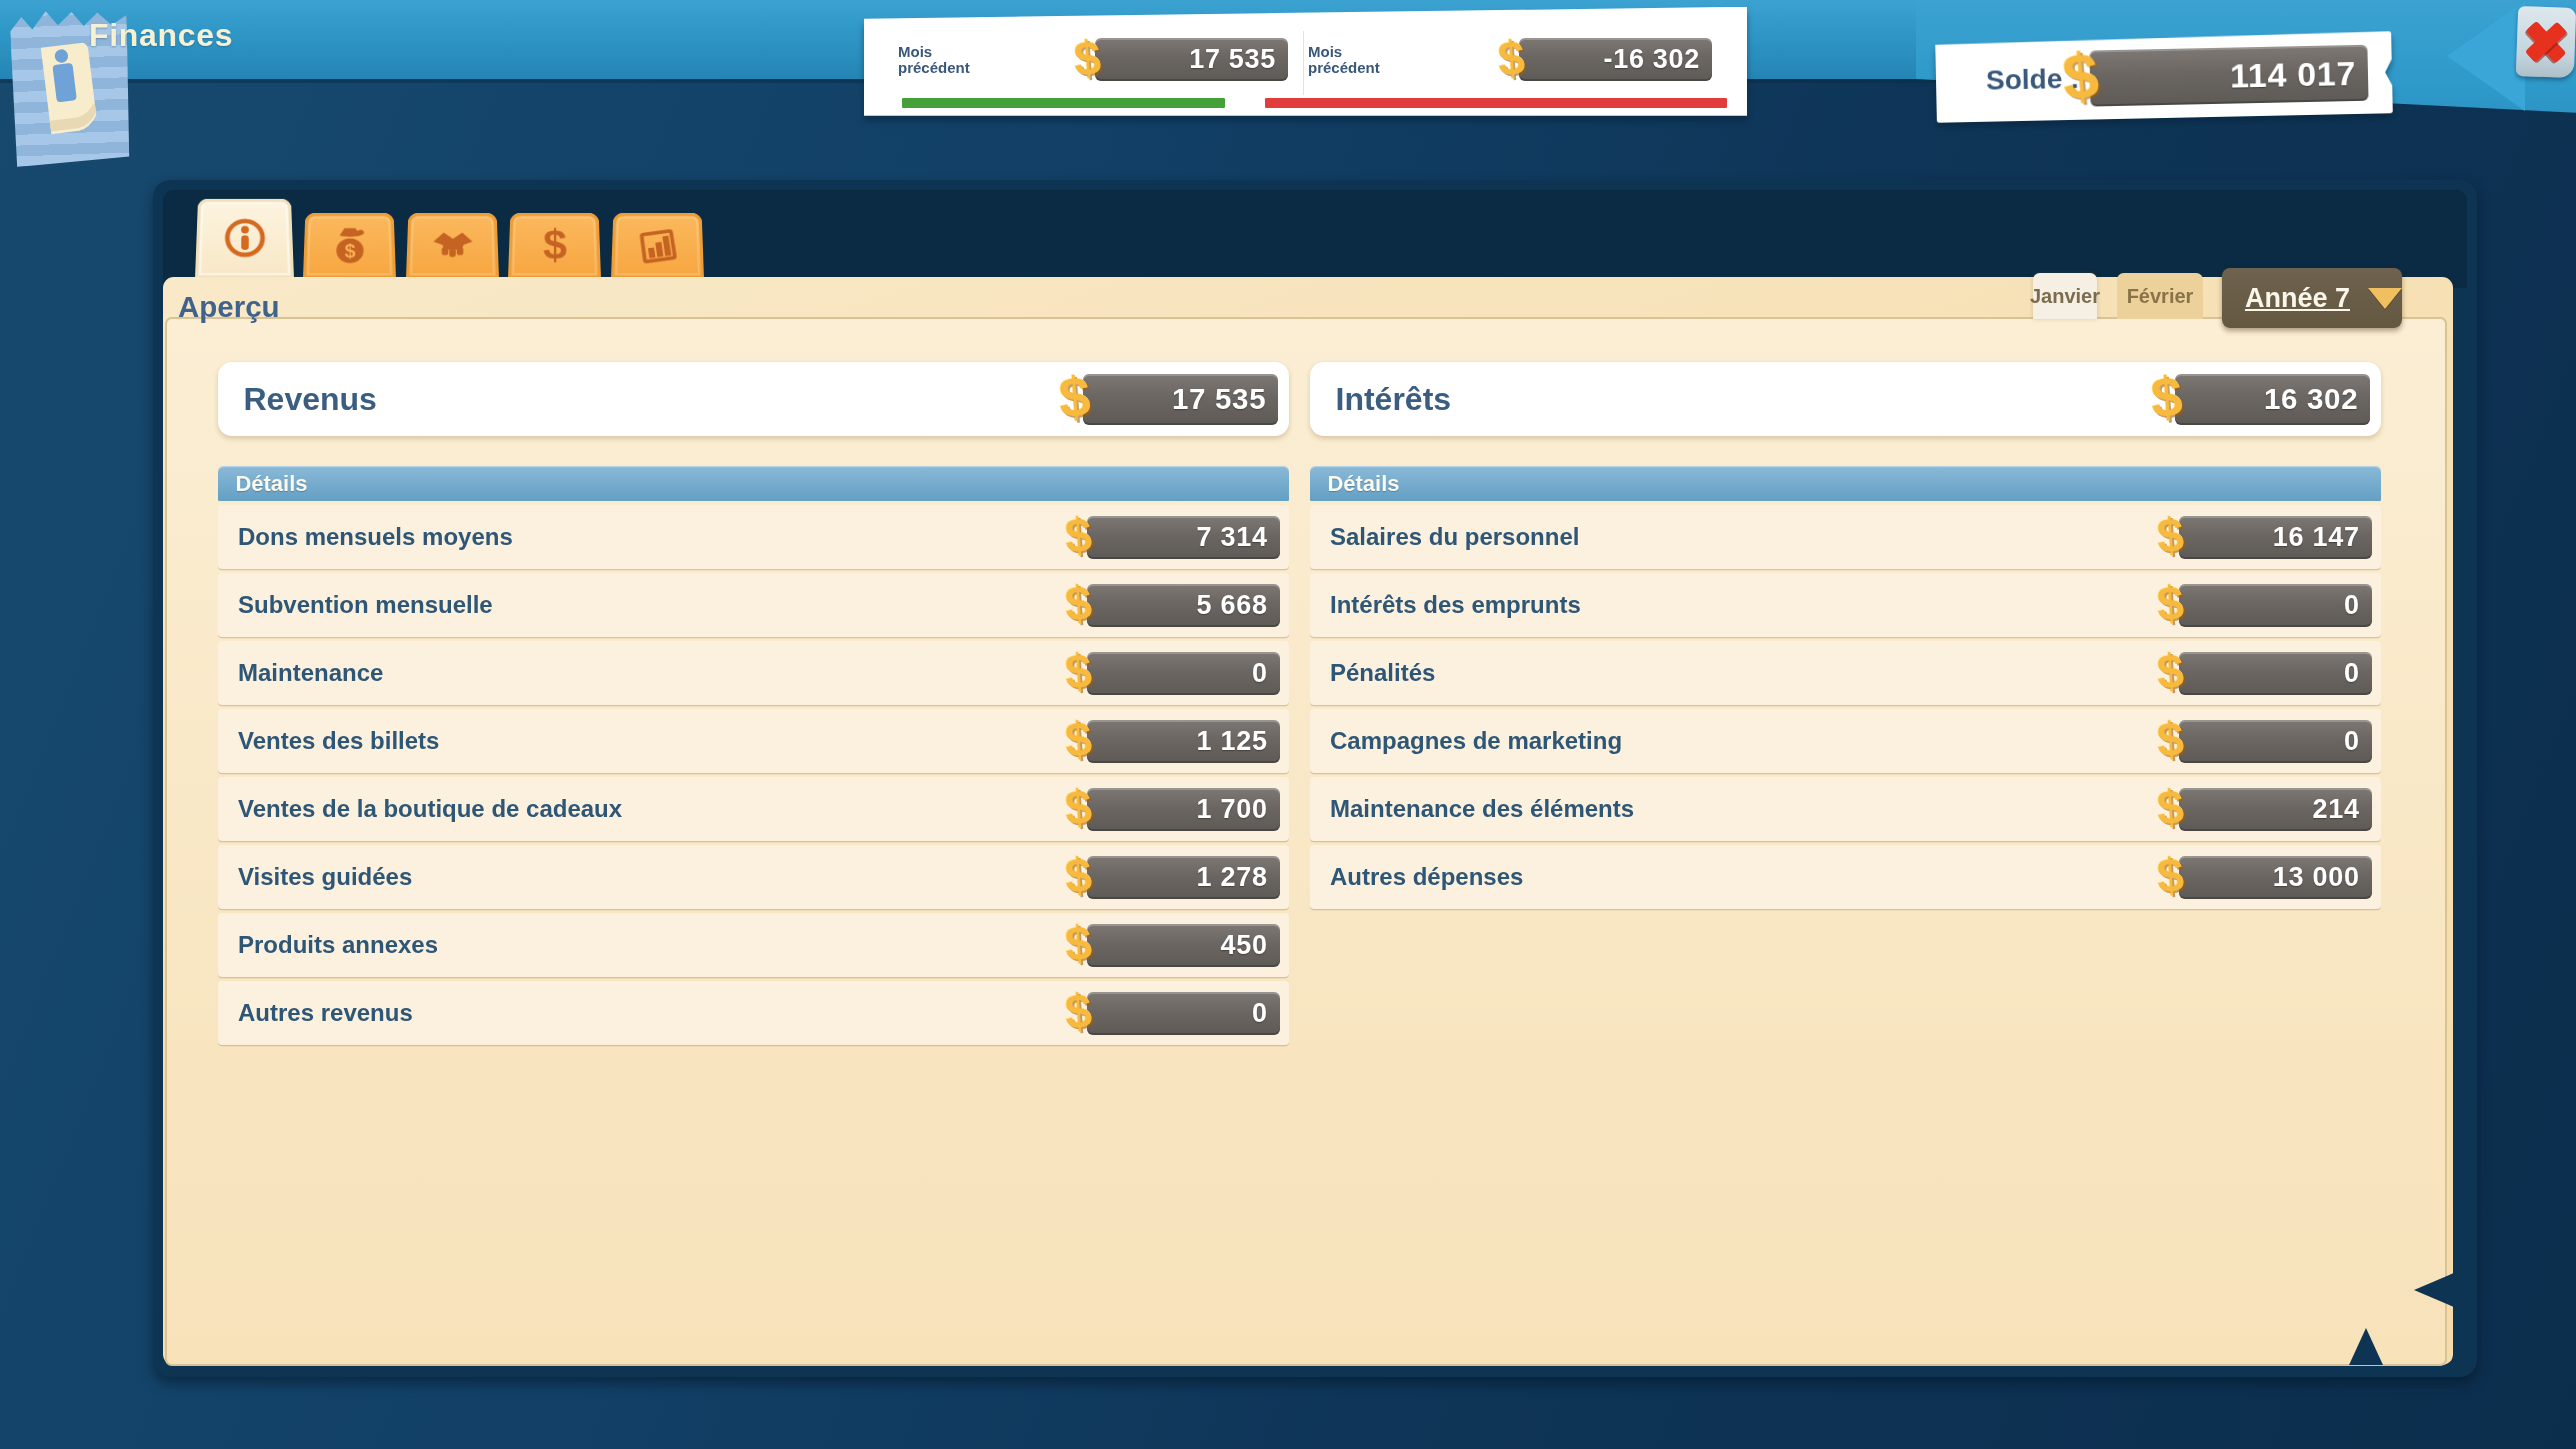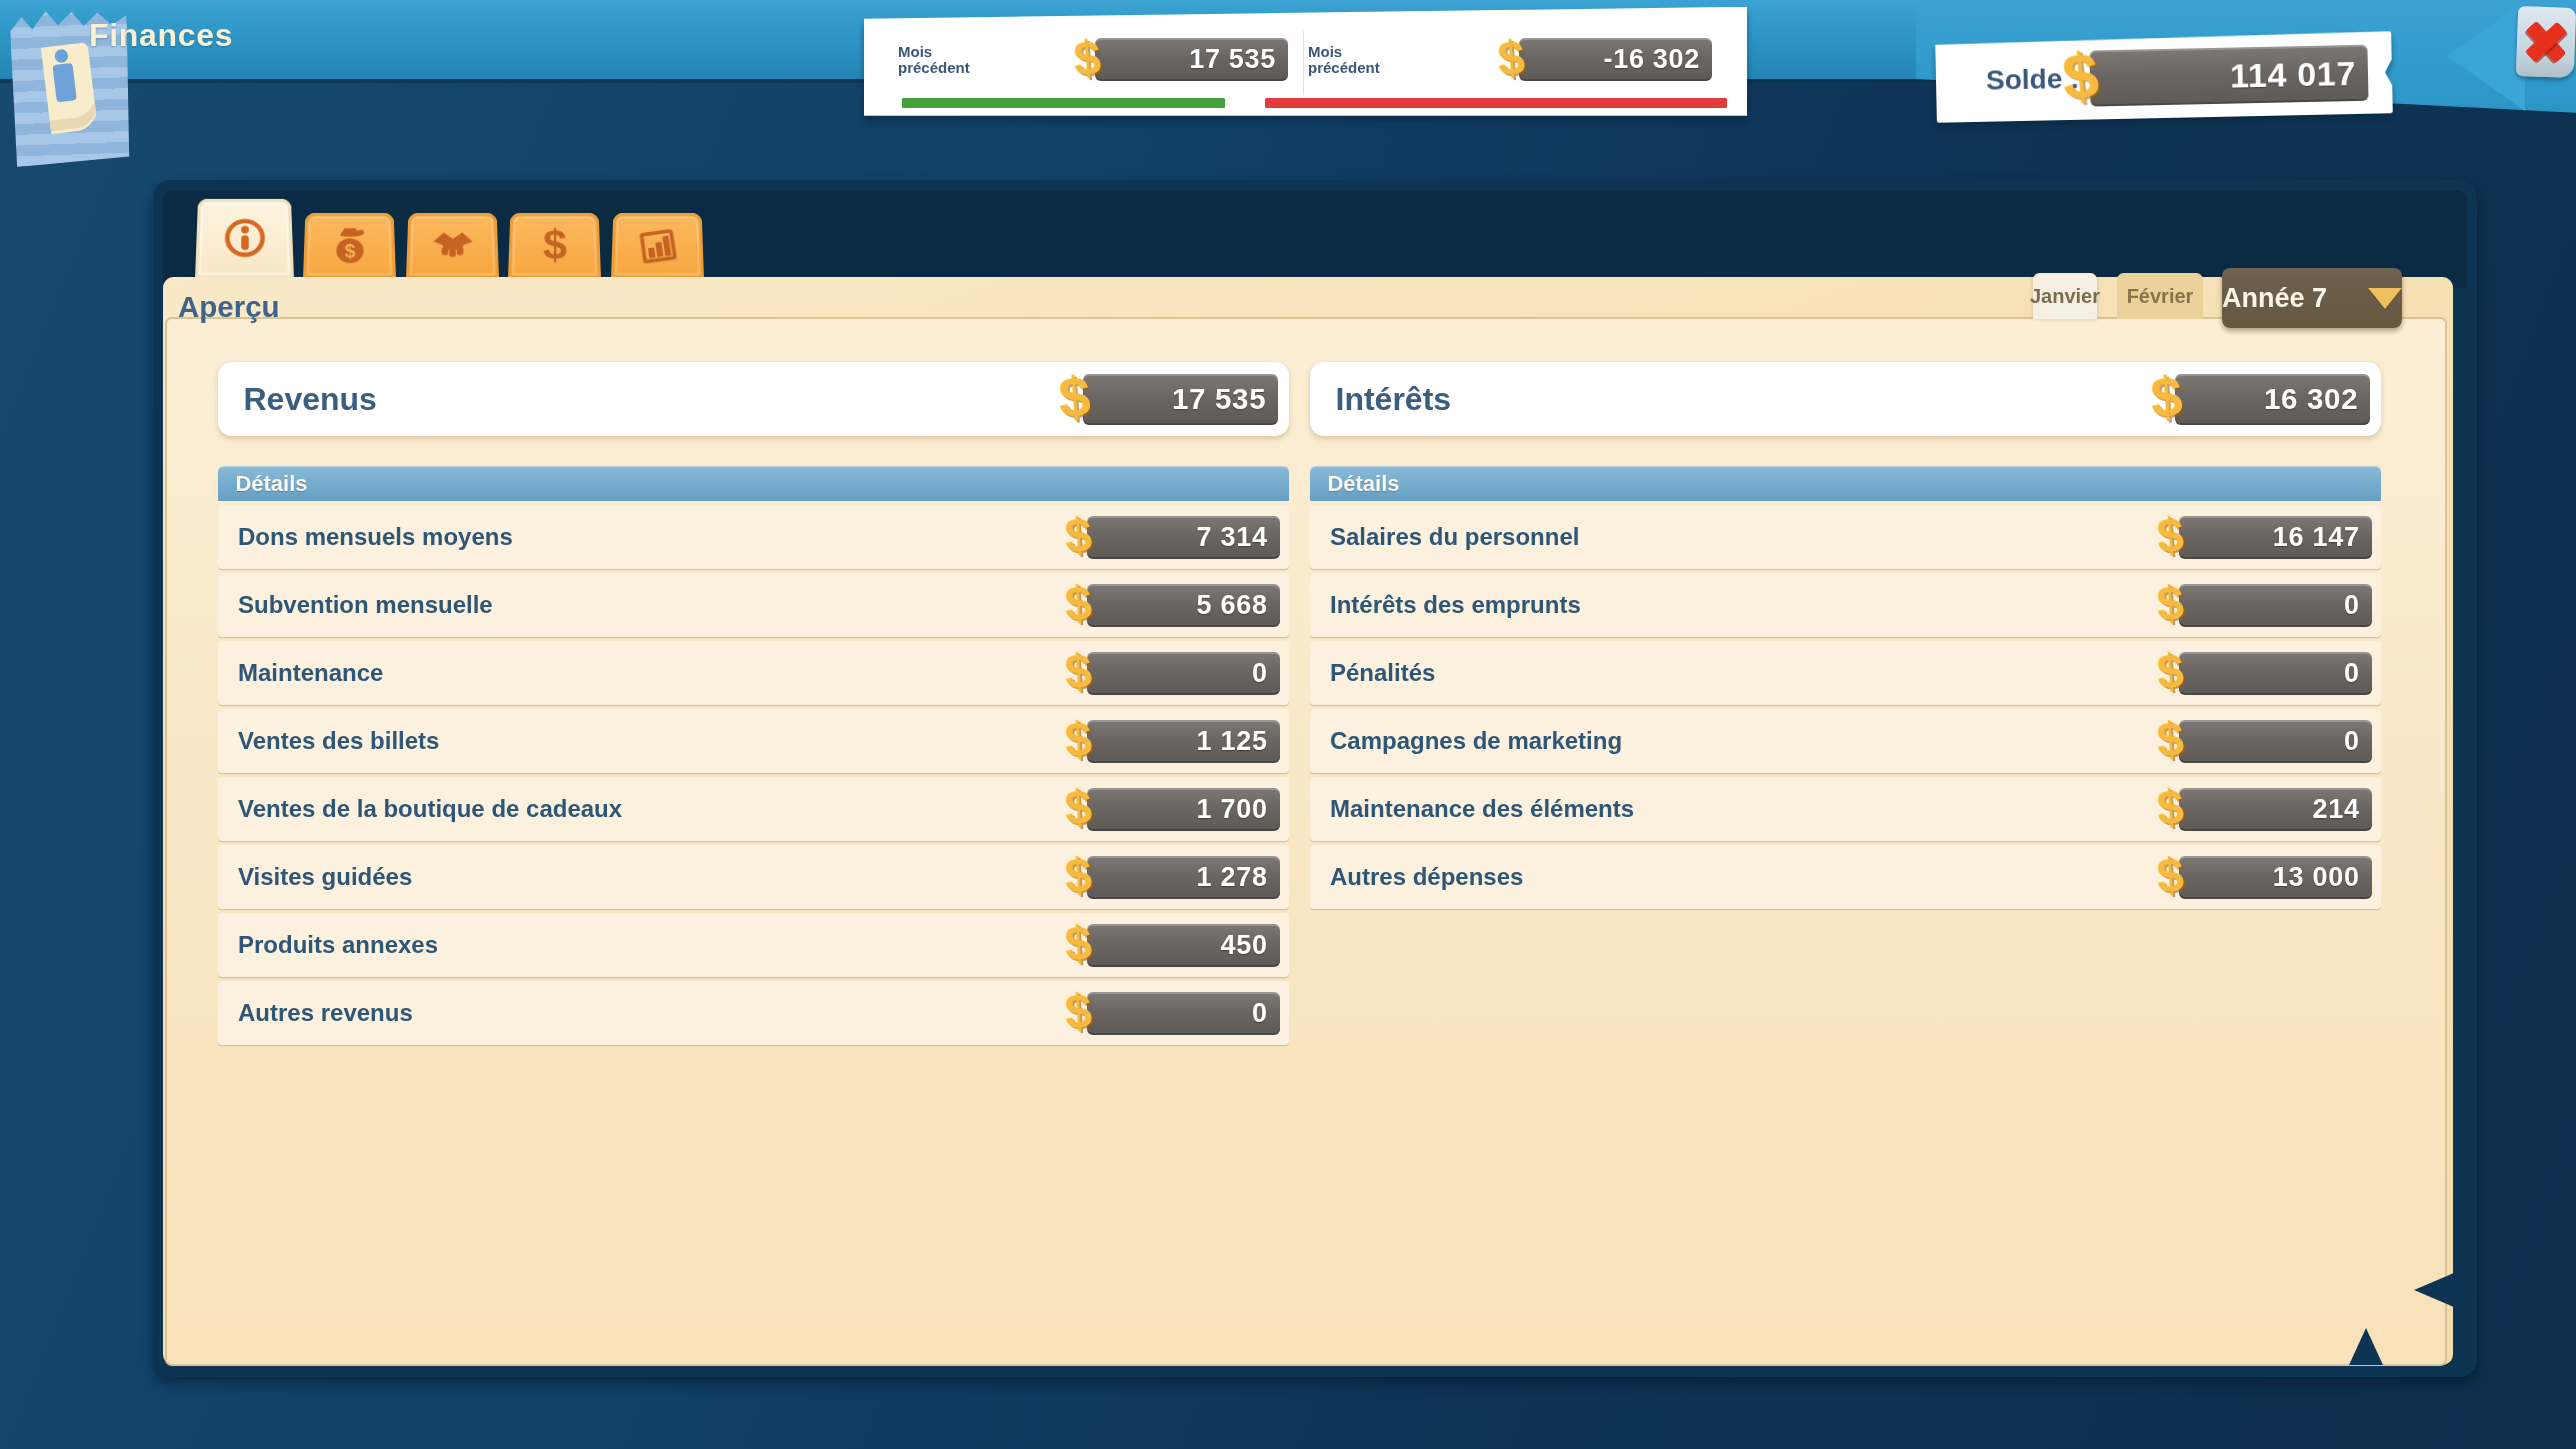--- a/index.html
+++ b/index.html
@@ -124,22 +124,22 @@
     background:linear-gradient(180deg,#fbeed4 0%,#f8e5c0 70%,#f7e2ba 100%);
     border:2px solid #d9c294;border-radius:6.7px;
   }
   .month-tab{position:absolute;height:46px;top:273px;z-index:3;border-radius:6.7px 6.7px 0 0;
     display:flex;align-items:center;justify-content:center;font-size:20px;cursor:pointer;}
   .month-janvier{left:2033px;width:64px;background:#f6f0e4;color:#7b6c4e;box-shadow:0 0 4px rgba(120,90,40,.25);}
   .month-fevrier{left:2117px;width:86px;background:#ecd29a;color:#89744a;}
   .year-btn{
     position:absolute;left:2222px;top:268px;width:180px;height:60px;z-index:4;
     background:linear-gradient(180deg,#6e6250 0%,#645840 100%);border-radius:8px;
-    box-shadow:0 2.7px 5.4px rgba(60,40,10,.4);display:flex;align-items:center;justify-content:space-between;gap:8px;
-    color:#faf6ea;font-size:27px;cursor:pointer;
+    box-shadow:0 2.7px 5.4px rgba(60,40,10,.4);display:flex;align-items:center;justify-content:flex-end;gap:18px;
+    color:#faf6ea;font-size:27px;cursor:pointer;text-decoration:underline;
   }
   .tri-down{width:0;height:0;border-left:17.4px solid transparent;border-right:17.4px solid transparent;
     border-top:21.5px solid #efbf60;filter:drop-shadow(0 1.3px 0.7px rgba(60,40,10,.5));}
 
   
   .col{position:absolute;top:362px;width:1071px;z-index:3;}
   .col.left{left:218px;} .col.right{left:1310px;}
   .card{
     position:relative;height:74px;background:#fff;border-radius:14px;
     box-shadow:0 2.7px 5.4px rgba(110,75,25,.22);display:flex;align-items:center;padding-left:25.5px;box-sizing:border-box;

